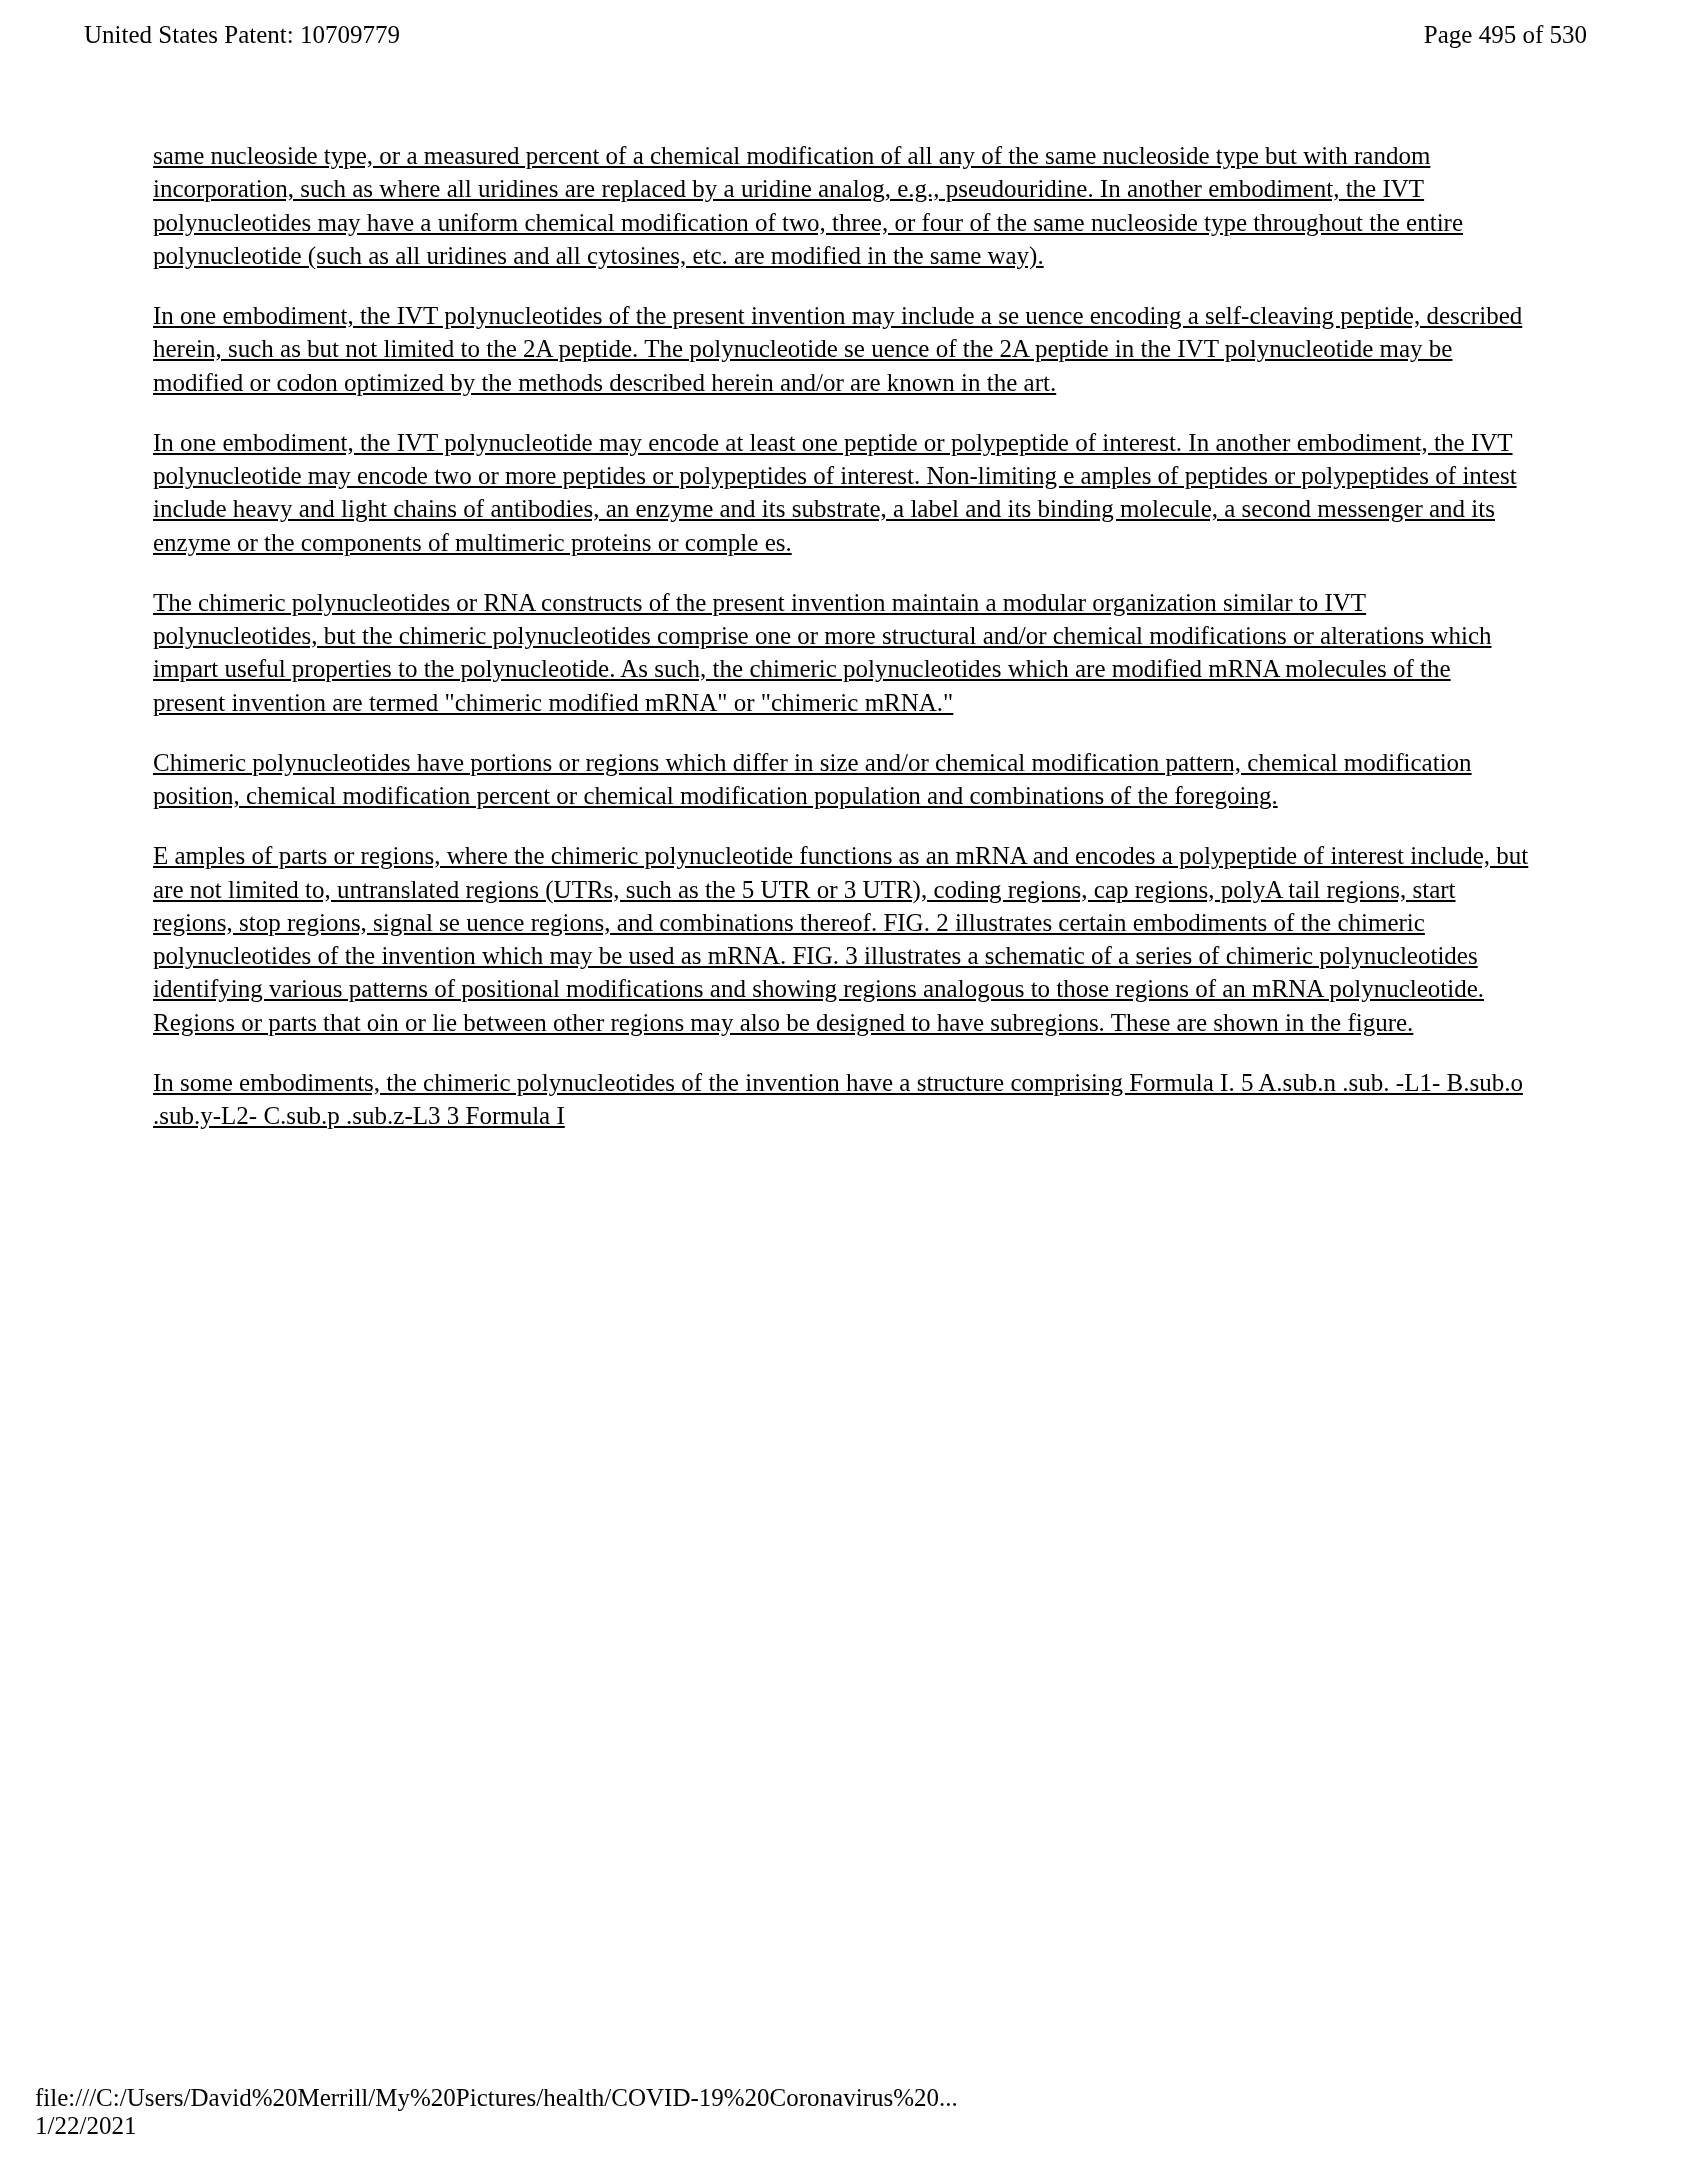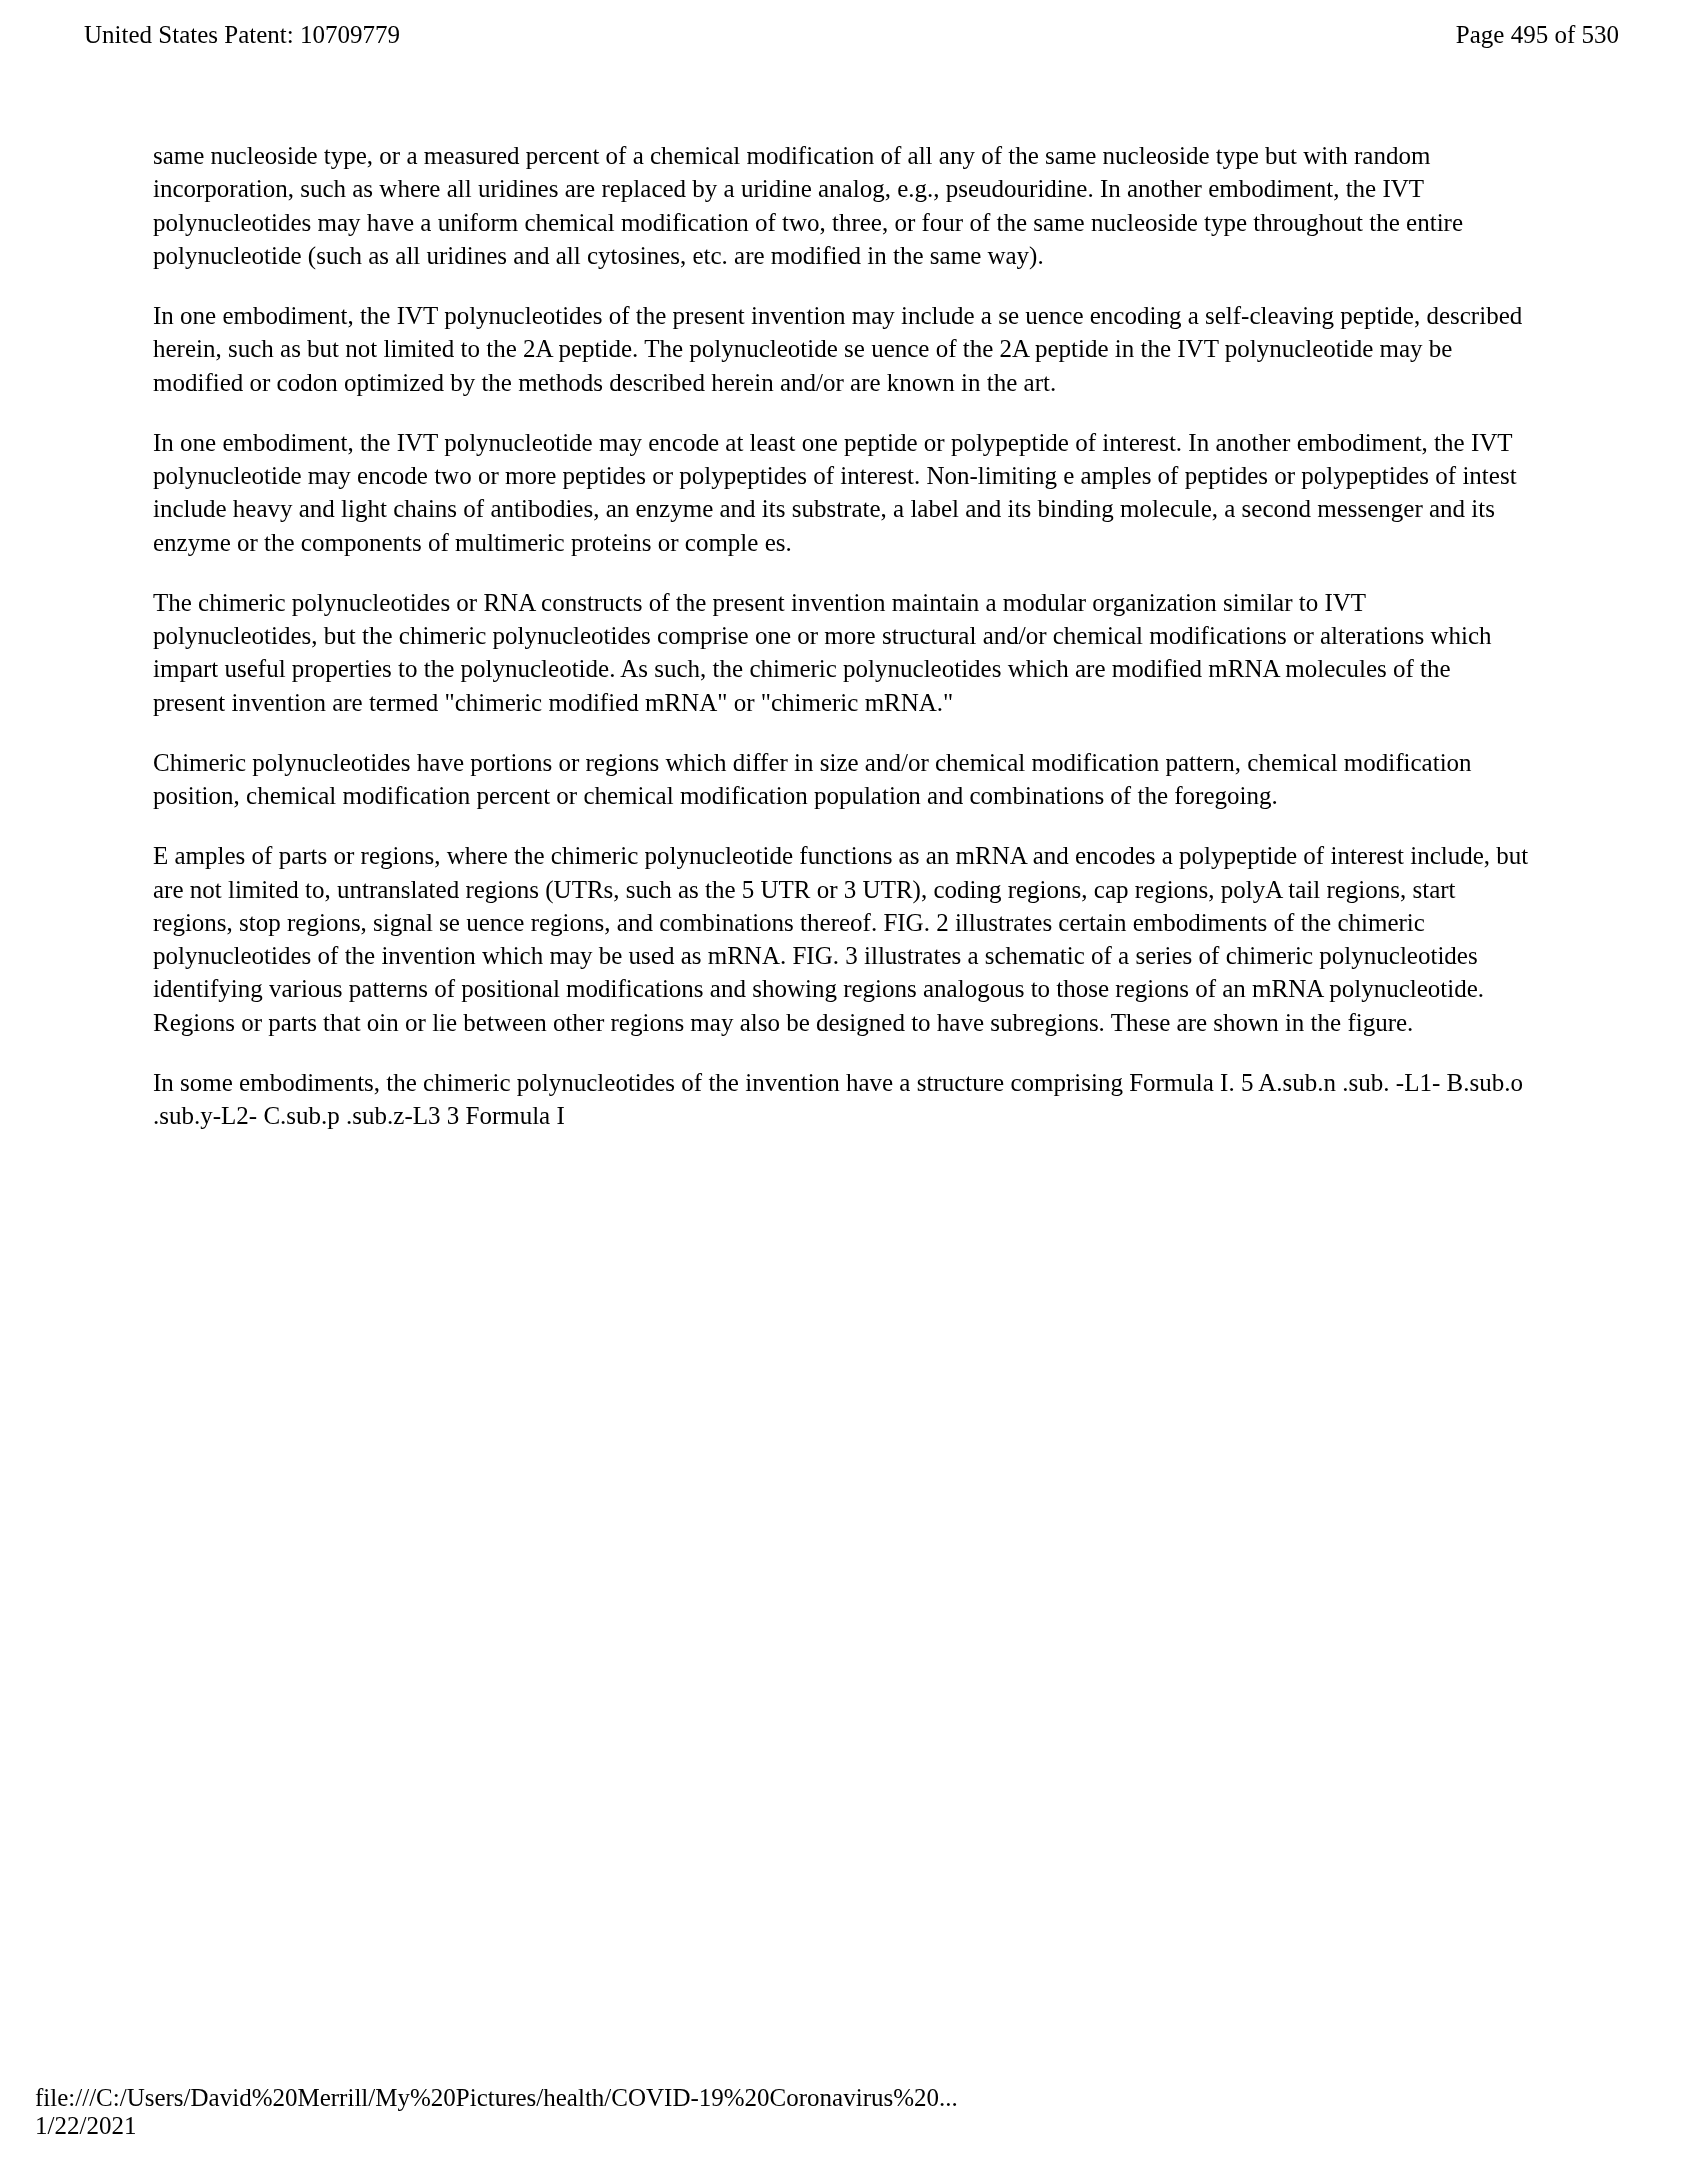--- a/index.html
+++ b/index.html
@@ -21,41 +21,42 @@
   }
   .header {
     position: absolute;
     top: 0;
     left: 0;
     right: 0;
     height: 59px;
     display: flex;
     align-items: center;
     justify-content: space-between;
-    padding: 10px 64px 0 84px;
+    padding: 10px 96px 0 84px;
     box-sizing: border-box;
     font-size: 25px;
   }
   .header-left {
     white-space: nowrap;
   }
   .header-right {
     white-space: nowrap;
   }
   .content {
     position: absolute;
     top: 139px;
     left: 153px;
     width: 1376px;
     font-size: 25px;
     line-height: 1.33;
   }
   .para {
     margin: 0 0 27px 0;
     text-align: left;
+    text-decoration: underline;
   }
   .para.heading-para {
     margin-bottom: 27px;
   }
   .footer {
     position: absolute;
     bottom: 38px;
     left: 0;
     right: 0;
     display: flex;

